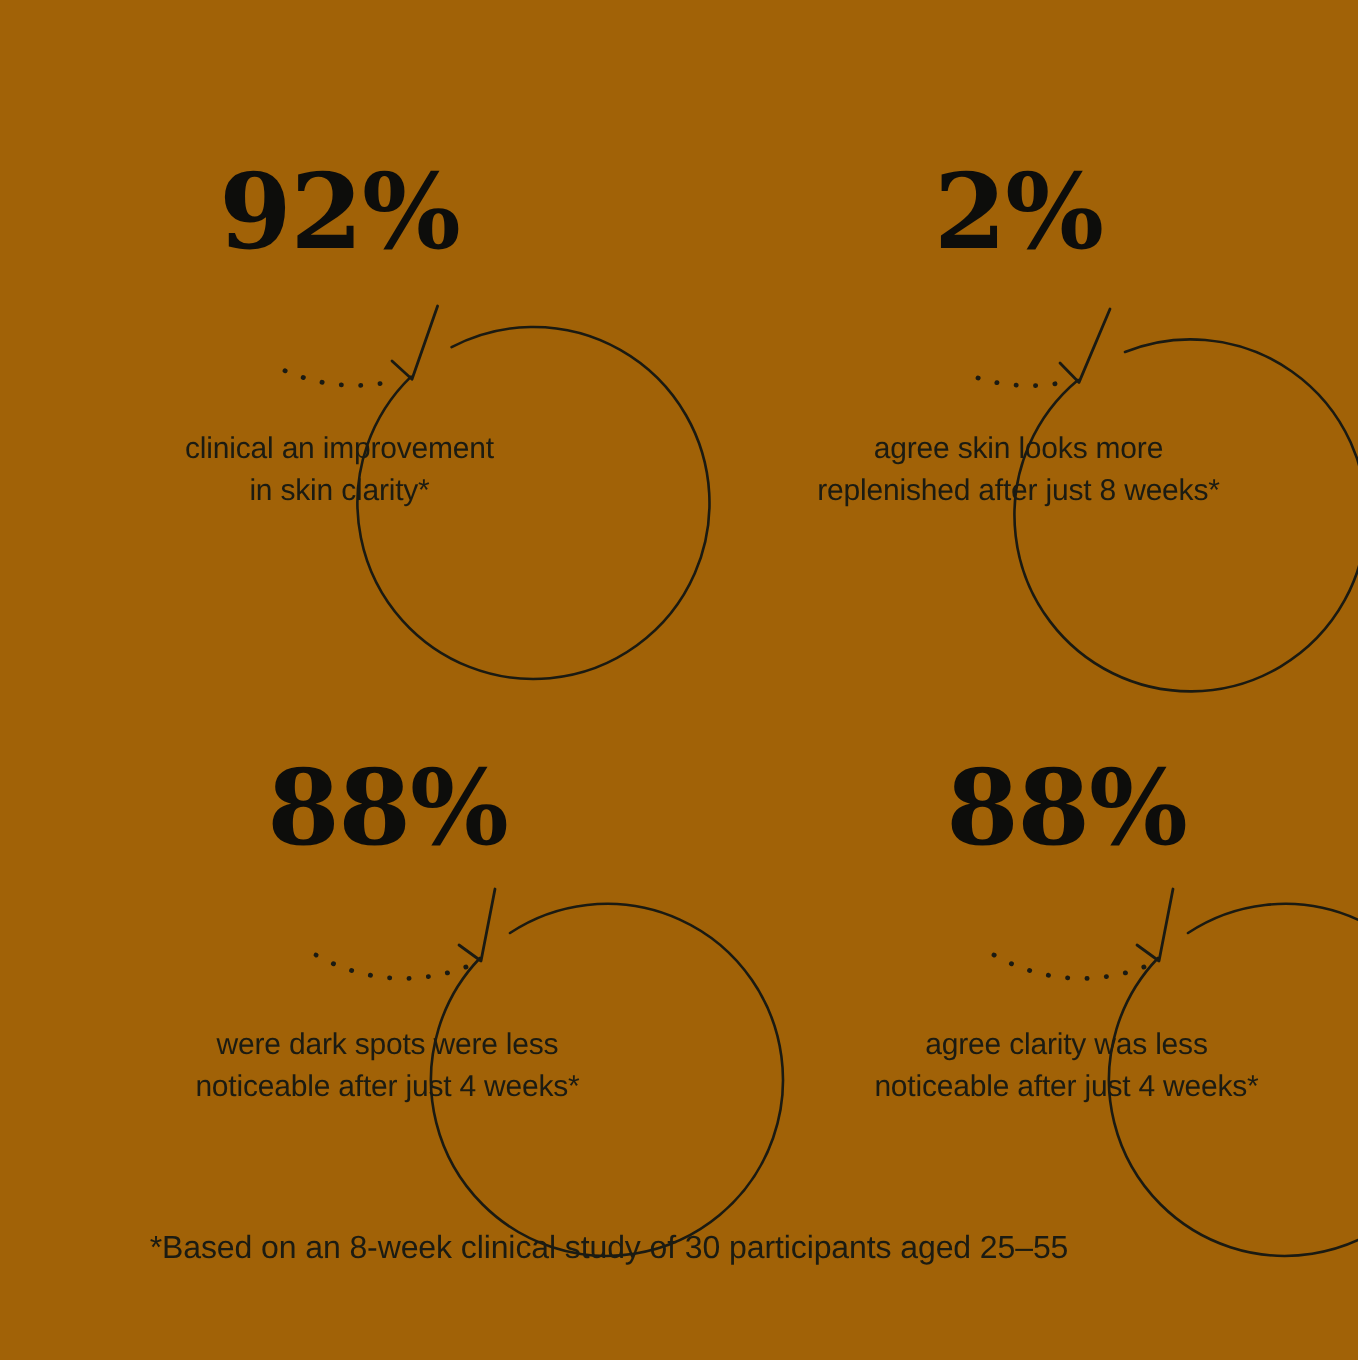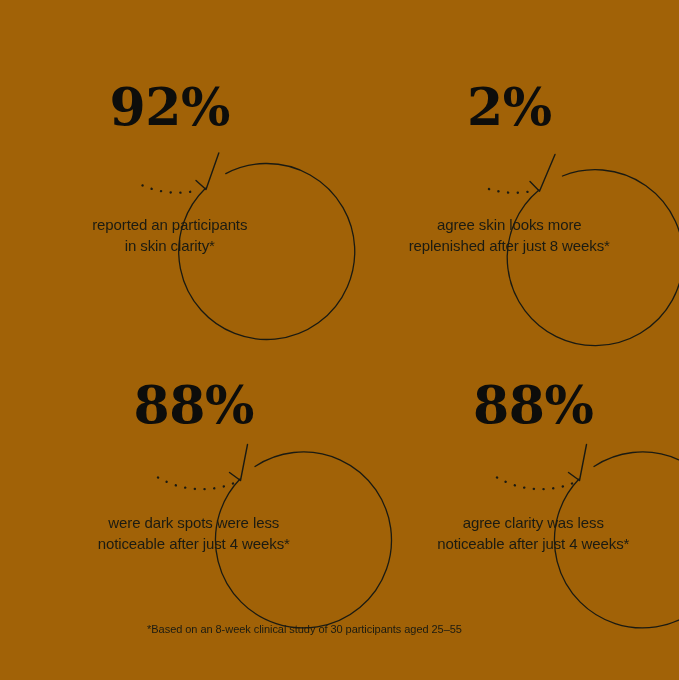--- a/index.html
+++ b/index.html
@@ -98,21 +98,21 @@
     display: block;
   }
 
   .footnote {
     position: absolute;
     left: 0;
     bottom: 44px;
     width: 609px;
     text-align: center;
     font-family: "Liberation Sans", sans-serif;
-    font-size: 11px;
+    font-size: 16px;
     line-height: 1.3;
     color: #1b1b12;
     letter-spacing: -0.05px;
   }
 </style>
 </head>
 <body>
 
 <div class="board">
 
@@ -121,21 +121,21 @@
     <div class="stat-cell">
       <div class="dial">
         <svg viewBox="0 0 182 182">
           <path d="M 126.5 170.3 A 88 88 0 1 0 146.8 155.6" fill="none" stroke="#1a1a12" stroke-width="1.3" stroke-linecap="round"></path>
           <path d="M 63.5 167.4 A 88 88 0 0 0 119.5 172.2" fill="none" stroke="#1a1a12" stroke-width="2.4" stroke-linecap="round" stroke-dasharray="0.1 9.6"></path>
           <path d="M 139.8 135.0 L 127.0 171.6 L 117.0 162.5" fill="none" stroke="#1a1a12" stroke-width="1.4" stroke-linecap="round" stroke-linejoin="round"></path>
         </svg>
         <span class="dial-value">92%</span>
       </div>
       <div class="caption">
-        <span class="cap-line">reported an participants</span>
+        <span class="cap-line">clinical an improvement</span>
         <span class="cap-line">in skin clarity*</span>
       </div>
     </div>
 
     <div class="stat-cell">
       <div class="dial">
         <svg viewBox="0 0 182 182">
           <path d="M 121.0 172.0 A 88 88 0 1 0 144.5 158.0" fill="none" stroke="#1a1a12" stroke-width="1.3" stroke-linecap="round"></path>
           <path d="M 71.0 171.0 A 88 88 0 0 0 114.5 173.0" fill="none" stroke="#1a1a12" stroke-width="2.4" stroke-linecap="round" stroke-dasharray="0.1 9.6"></path>
           <path d="M 137.0 136.5 L 121.5 173.2 L 112.0 163.5" fill="none" stroke="#1a1a12" stroke-width="1.4" stroke-linecap="round" stroke-linejoin="round"></path>

